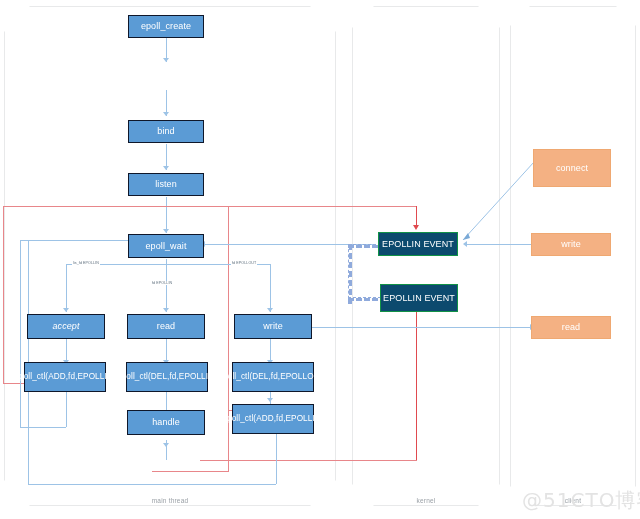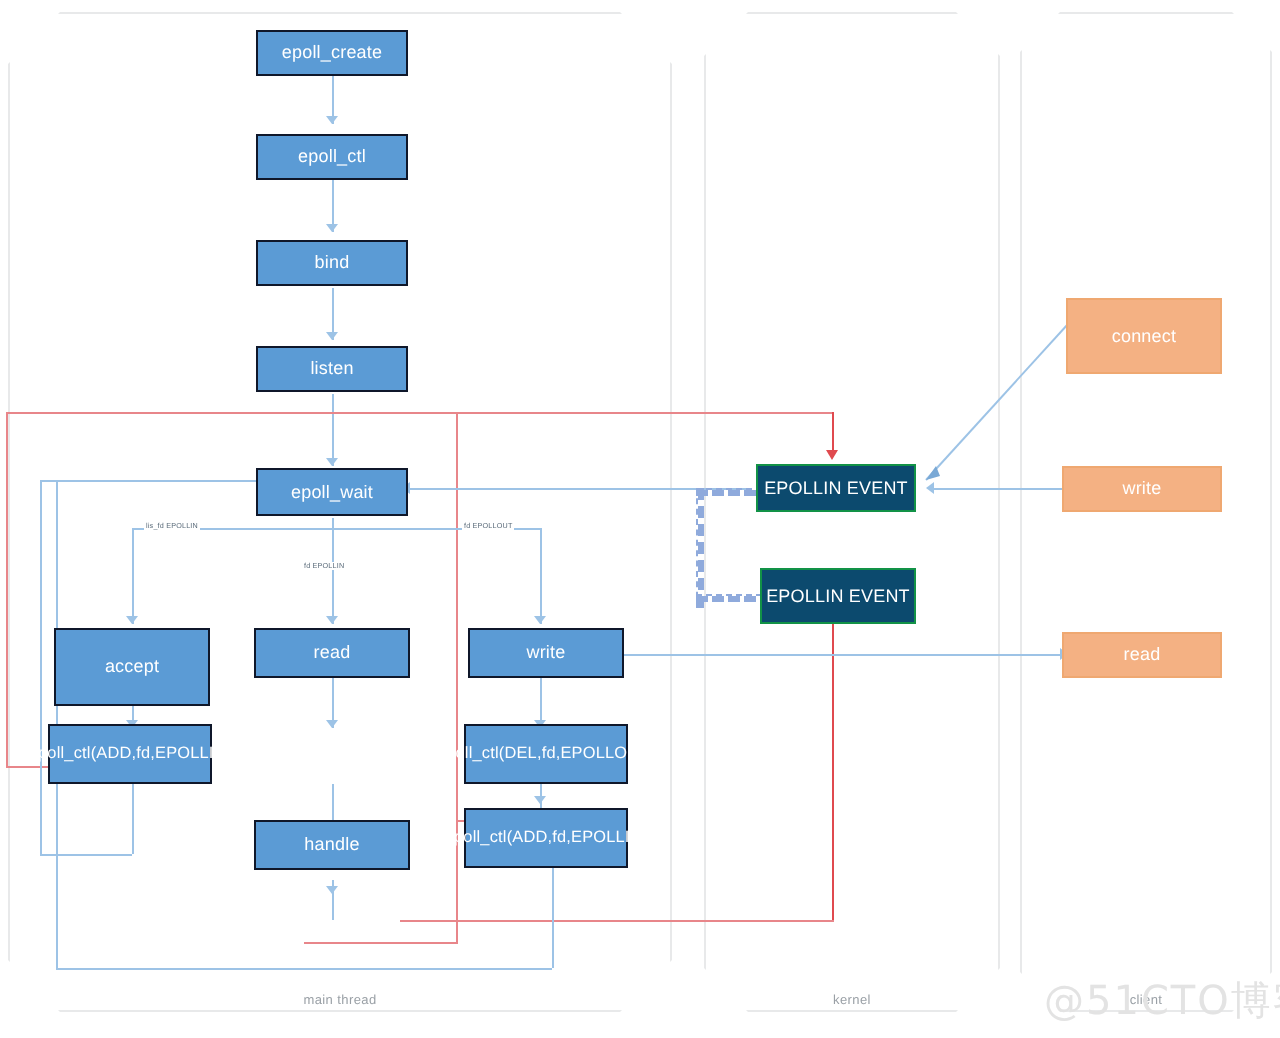--- a/index.html
+++ b/index.html
@@ -190,30 +190,30 @@
     <polygon points="463,240 470,238 468,233" fill="#7aa9d6"></polygon>
   </svg>
 
   <div class="ln h blue-ln" style="left:466px;top:244px;width:66px;"></div>
   <div class="ar ar-l" style="left:463px;top:241px;"></div>
 
   <div class="ln h blue-ln" style="left:312px;top:327px;width:222px;"></div>
   <div class="ar ar-r" style="left:530px;top:324px;"></div>
 
   <div class="node blue" style="left:128px;top:15px;width:76px;height:23px;">epoll_create</div>
-  <div class="node blue" style="left:128px;top:67px;width:76px;height:23px;">epoll_ctl</div>
   <div class="node blue" style="left:128px;top:120px;width:76px;height:23px;">bind</div>
   <div class="node blue" style="left:128px;top:234px;width:76px;height:24px;">epoll_wait</div>
   <div class="node blue" style="left:128px;top:173px;width:76px;height:23px;">listen</div>
 
-  <div class="node blue" style="left:27px;top:314px;width:78px;height:39px;">accept</div>
+  <div class="node blue" style="left:27px;top:314px;width:78px;height:25px;font-style:italic;">accept</div>
   <div class="node blue" style="left:127px;top:314px;width:78px;height:25px;">read</div>
   <div class="node blue" style="left:234px;top:314px;width:78px;height:25px;">write</div>
 
   <div class="node blue n-sm" style="left:24px;top:362px;width:82px;height:30px;">epoll_ctl(ADD,fd,EPOLLIN)</div>
+  <div class="node blue n-sm" style="left:126px;top:362px;width:82px;height:30px;">epoll_ctl(DEL,fd,EPOLLIN)</div>
   <div class="node blue n-sm" style="left:232px;top:362px;width:82px;height:30px;">epoll_ctl(DEL,fd,EPOLLOUT)</div>
 
   <div class="node blue" style="left:127px;top:410px;width:78px;height:25px;">handle</div>
   <div class="node blue n-sm" style="left:232px;top:404px;width:82px;height:30px;">epoll_ctl(ADD,fd,EPOLLIN)</div>
 
   <div class="node green" style="left:378px;top:232px;width:80px;height:24px;">EPOLLIN EVENT</div>
   <div class="node green" style="left:380px;top:284px;width:78px;height:28px;">EPOLLIN EVENT</div>
 
   <div class="node orange" style="left:533px;top:149px;width:78px;height:38px;">connect</div>
   <div class="node orange" style="left:531px;top:233px;width:80px;height:23px;">write</div>

